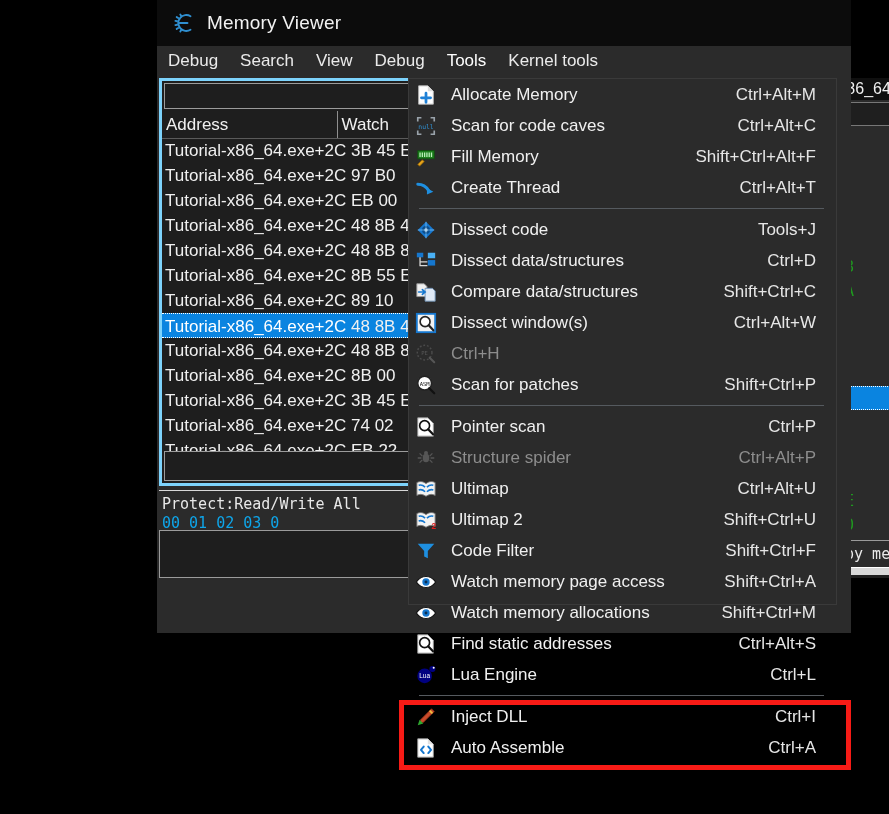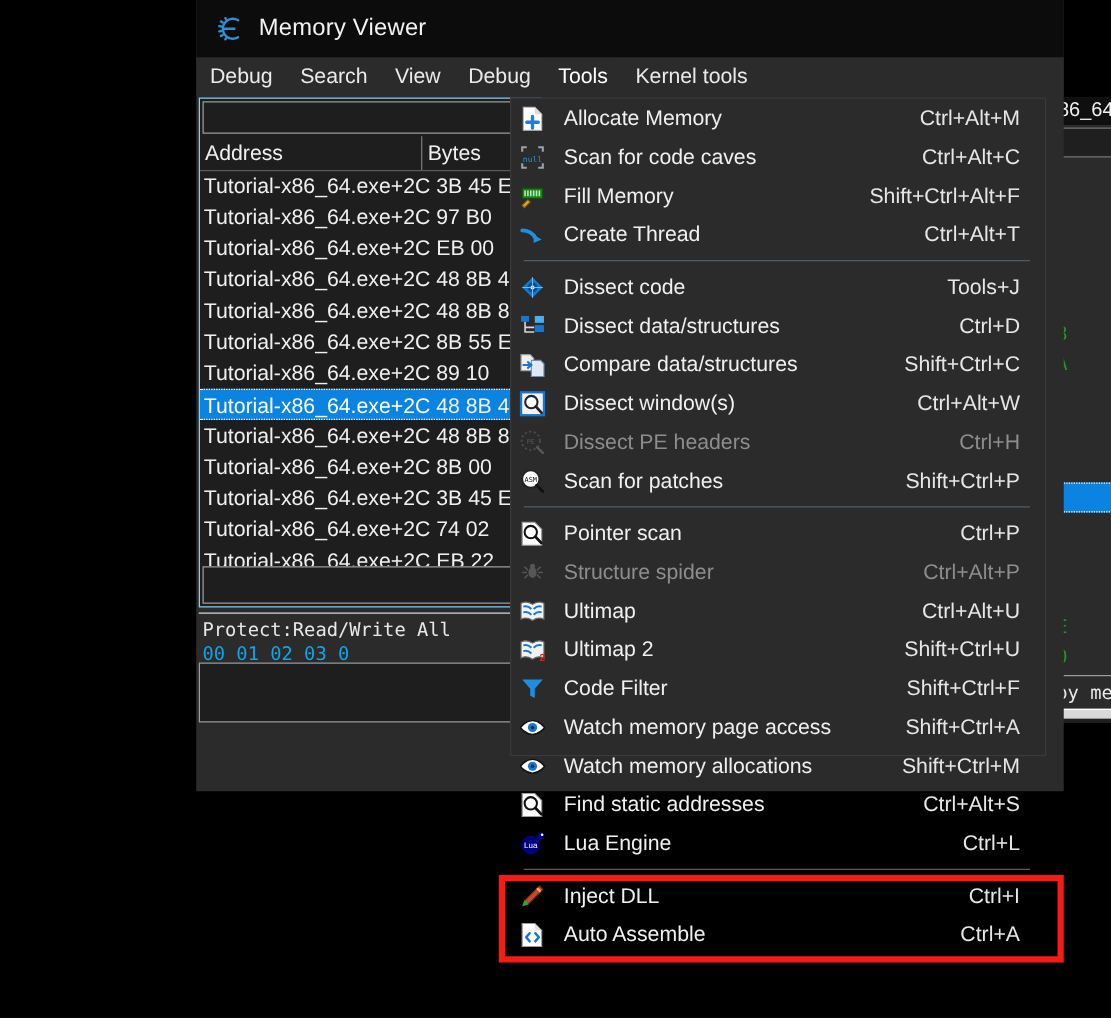--- a/index.html
+++ b/index.html
@@ -90,21 +90,21 @@
     color: #eaeaea; font-size: 17px;
     padding: 2px 11px; white-space: nowrap; cursor: default;
   }
   .menubar-item.active { background: #2b2b2b; color: #ffffff; }
 
   
   .list-panel {
     position: absolute; left: 2px; top: 78px;
     width: 274px; height: 408px;
     background: #1e1e1e;
-    border: 1px solid #7dd3fc;
+    border: 3px solid #7dd3fc;
     box-sizing: border-box;
     overflow: hidden;
   }
   .list-searchbar {
     position: absolute; left: 2px; top: 2px; right: 2px; height: 26px;
     background: #1e1e1e; border: 1px solid #9b9b9b; box-sizing: border-box;
   }
   .list-header {
     position: absolute; left: 0; top: 30px; right: 0; height: 27px;
     display: flex; border-bottom: 1px solid #5a5a5a;
@@ -235,21 +235,21 @@
     <div class="menubar-item">View</div>
     <div class="menubar-item">Debug</div>
     <div class="menubar-item active">Tools</div>
     <div class="menubar-item">Kernel tools</div>
   </div>
 
   <div class="list-panel">
     <input class="list-searchbar" style="color: rgb(240, 240, 240); font-size: 16px; padding-left: 4px; outline: none;" value="">
     <div class="list-header">
       <div class="col-head addr">Address</div>
-      <div class="col-head bytes">Bytes</div>
+      <div class="col-head bytes">Watch</div>
     </div>
     <div class="rows" id="list-rows">
           <div class="row"><span>Tutorial-x86_64.exe+2C</span><span class="bcol"> 3B 45 E</span></div>
           <div class="row"><span>Tutorial-x86_64.exe+2C</span><span class="bcol"> 97 B0</span></div>
           <div class="row"><span>Tutorial-x86_64.exe+2C</span><span class="bcol"> EB 00</span></div>
           <div class="row"><span>Tutorial-x86_64.exe+2C</span><span class="bcol"> 48 8B 4</span></div>
           <div class="row"><span>Tutorial-x86_64.exe+2C</span><span class="bcol"> 48 8B 8</span></div>
           <div class="row"><span>Tutorial-x86_64.exe+2C</span><span class="bcol"> 8B 55 E</span></div>
           <div class="row"><span>Tutorial-x86_64.exe+2C</span><span class="bcol"> 89 10</span></div>
           <div class="row sel"><span>Tutorial-x86_64.exe+2C</span><span class="bcol"> 48 8B 4</span></div>
@@ -363,21 +363,20 @@
         <span class="acc">Ctrl+Alt+W</span>
       </div>
       <div class="mi">
         <span class="ic" style="opacity: 0.45;">
           <svg viewBox="0 0 24 24" width="22" height="22" aria-hidden="true">
             <circle cx="10.5" cy="10.5" r="8" fill="none" stroke="#707070" stroke-width="1.6" stroke-dasharray="2 2"></circle>
             <text x="10.5" y="13" font-size="6" fill="#8a8a8a" text-anchor="middle" font-family="monospace">PE</text>
             <path d="M16 16l5 5" stroke="#8a8a8a" stroke-width="2.2" stroke-linecap="round"></path>
           </svg>
         </span>
-        <span class="lbl" style="color: rgb(141, 141, 141);">Dissect PE headers</span>
         <span class="acc" style="color: rgb(141, 141, 141);">Ctrl+H</span>
       </div>
       <div class="mi">
         <span class="ic">
           <svg viewBox="0 0 24 24" width="22" height="22" aria-hidden="true">
             <circle cx="10.5" cy="10" r="7.5" fill="#fff" stroke="#222" stroke-width="1.6"></circle>
             <text x="10.5" y="12.6" font-size="6" fill="#111" text-anchor="middle" font-family="monospace">ASM</text>
             <path d="M15.5 15.5l5.5 5.5" stroke="#111" stroke-width="2.4" stroke-linecap="round"></path>
           </svg>
         </span>

